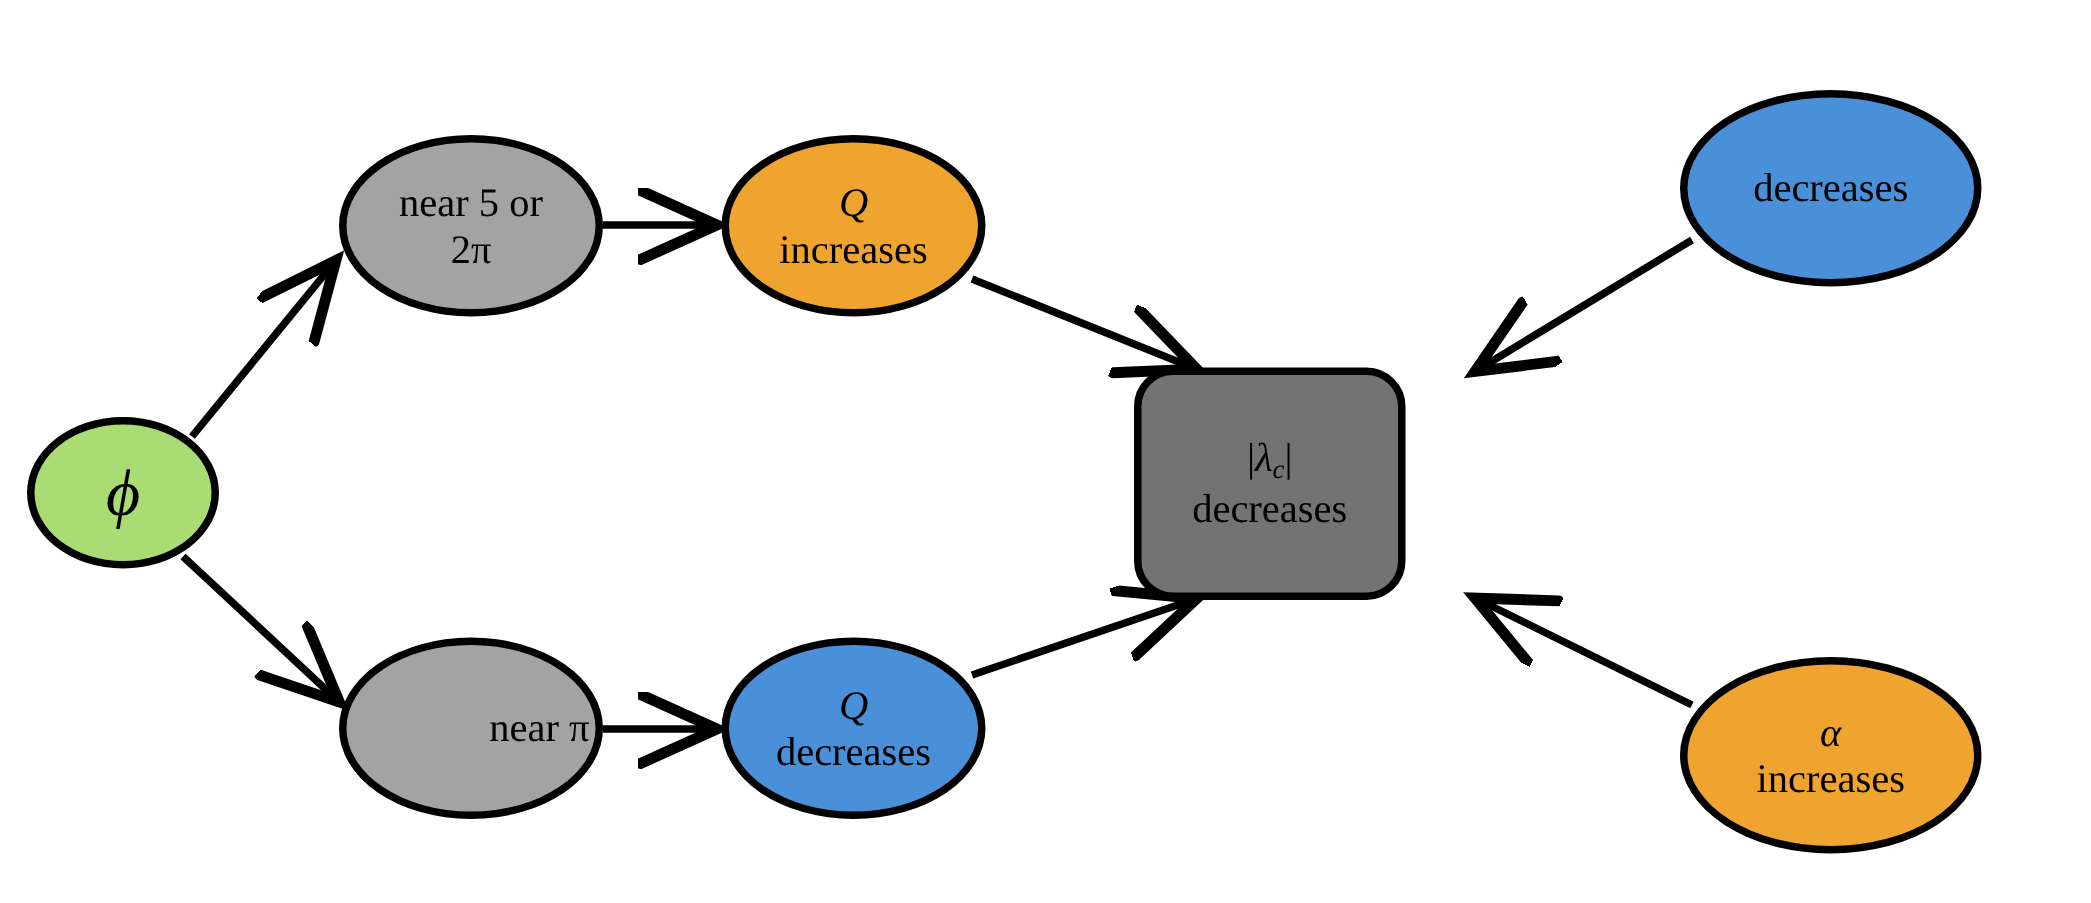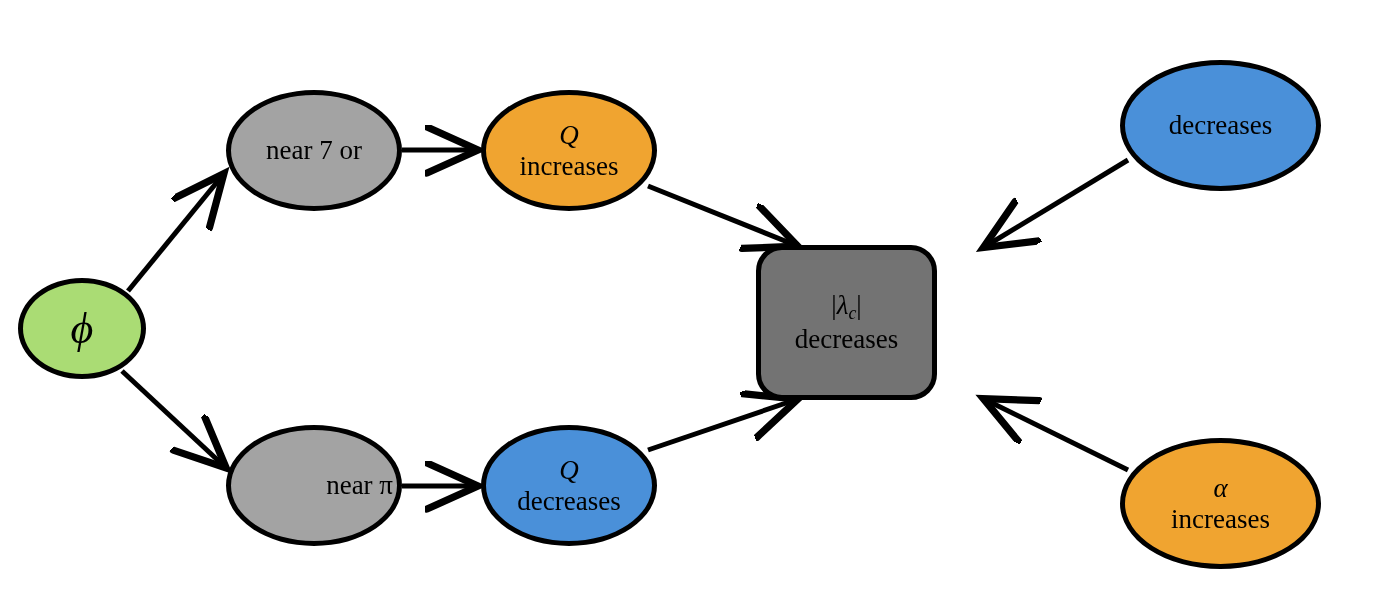--- a/index.html
+++ b/index.html
@@ -105,21 +105,22 @@
   </svg>
 
   <div class="node ellipse" id="node-phi">
     <span class="label">
       <span class="ln mi">ϕ</span>
     </span>
   </div>
 
   <div class="node ellipse" id="node-near-zero">
     <span class="label">
-      <span class="ln">near 7 or</span>
+      <span class="ln">near 5 or</span>
+      <span class="ln">2π</span>
     </span>
   </div>
 
   <div class="node ellipse" id="node-q-inc">
     <span class="label">
       <span class="ln mi">Q</span>
       <span class="ln">increases</span>
     </span>
   </div>
 

